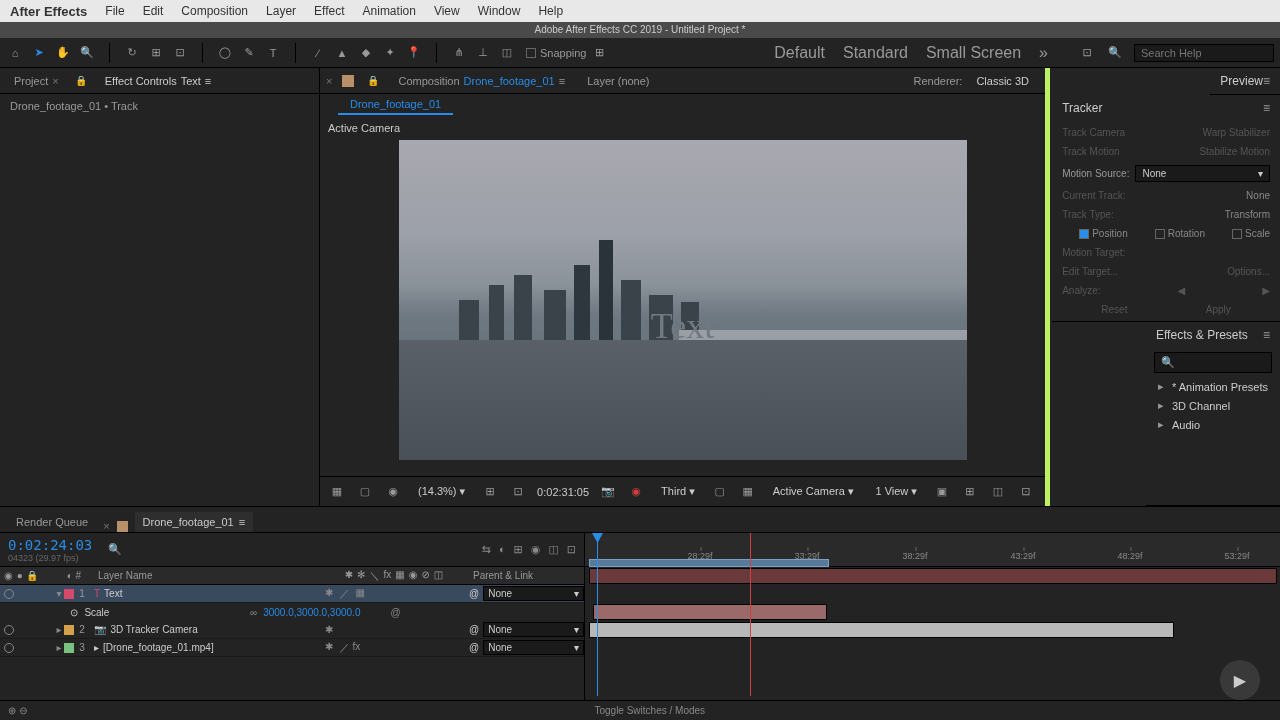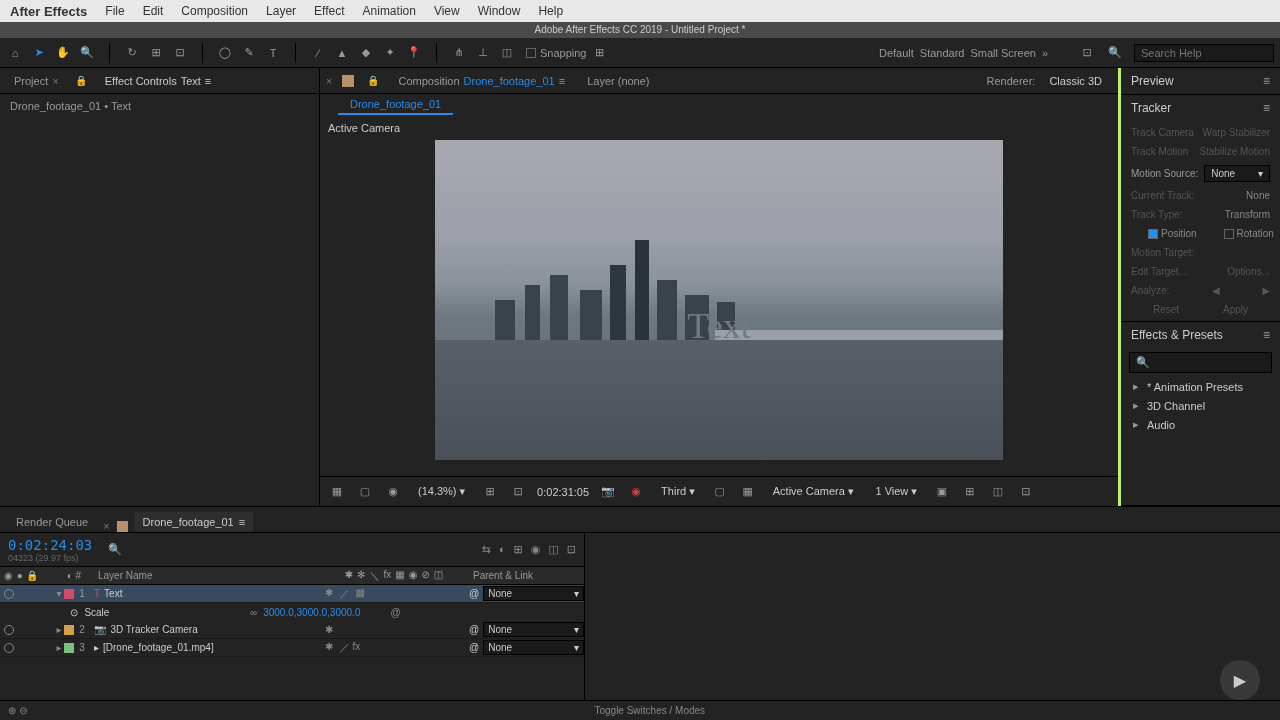--- a/index.html
+++ b/index.html
@@ -5,21 +5,21 @@
 * { margin: 0; padding: 0; box-sizing: border-box; font-family: -apple-system, 'Segoe UI', Arial, sans-serif; }
 body { background: #232323; color: #ccc; font-size: 11px; overflow: hidden; width: 1280px; height: 720px; }
 .menu-bar { height: 22px; background: #e8e8e8; display: flex; align-items: center; padding: 0 10px; gap: 18px; color: #333; font-size: 12px; }
 .menu-bar .app-name { font-weight: bold; font-size: 13px; }
 .title-bar { height: 16px; background: #4a4a4a; text-align: center; font-size: 10px; line-height: 16px; color: #ccc; }
 .toolbar { height: 30px; background: #232323; display: flex; align-items: center; padding: 0 6px; gap: 10px; border-bottom: 1px solid #000; }
 .tool-group { display: flex; gap: 6px; align-items: center; }
 .tool-icon { width: 18px; height: 18px; display: flex; align-items: center; justify-content: center; color: #999; cursor: pointer; }
 .tool-icon.active { color: #288ce8; }
 .tool-sep { width: 1px; height: 20px; background: #000; margin: 0 3px; }
-.workspace-tabs { display: flex; gap: 6px; margin-left: auto; margin-right: 20px; color: #999; font-size: 11px; text-align: right; }
+.workspace-tabs { display: flex; gap: 18px; margin-left: auto; margin-right: 20px; color: #999; font-size: 16px; text-align: right; }
 .workspace-tabs span { cursor: pointer; }
 .snap-label { display: flex; align-items: center; gap: 4px; color: #999; }
 .search-box { background: #1a1a1a; border: 1px solid #000; padding: 2px 6px; width: 140px; color: #888; font-size: 11px; }
 .main { display: flex; height: 438px; }
 .left-panel { width: 320px; background: #232323; border-right: 1px solid #000; }
 .panel-tabs { height: 26px; display: flex; align-items: center; padding: 0 6px; gap: 6px; font-size: 11px; border-bottom: 1px solid #000; }
 .panel-tab { padding: 4px 8px; color: #999; cursor: pointer; display: flex; align-items: center; gap: 4px; }
 .panel-tab .x { color: #777; cursor: pointer; }
 .panel-tab.active { color: #ccc; }
 .left-content { padding: 6px 10px; color: #999; font-size: 11px; }
@@ -42,21 +42,21 @@
 .b5 { left: 175px; width: 16px; height: 85px; background: #2e363e; }
 .b6 { left: 200px; width: 14px; height: 110px; background: #2a323a; }
 .b7 { left: 222px; width: 20px; height: 70px; }
 .b8 { left: 250px; width: 24px; height: 55px; }
 .b9 { left: 282px; width: 18px; height: 48px; }
 .water { position: absolute; bottom: 30px; left: 280px; right: 0; height: 100px; background: linear-gradient(180deg, #9aa0a6 0%, #868c92 100%); }
 .ground { position: absolute; bottom: 0; left: 0; right: 0; height: 120px; background: linear-gradient(180deg, #5a6068 0%, #4a5058 100%); }
 .viewport-text { position: absolute; left: 50%; top: 58%; transform: translate(-50%, -50%); font-size: 36px; color: #707880; font-family: Georgia, serif; }
 .viewer-controls { height: 30px; display: flex; align-items: center; padding: 0 8px; gap: 10px; border-top: 1px solid #000; font-size: 11px; color: #999; }
 .vc-dropdown { color: #ccc; padding: 2px 6px; cursor: pointer; }
-.right-panel { width: 162px; background: #232323; border-left: 3px solid #bef264; display: flex; flex-direction: column; }
+.right-panel { width: 235px; background: #232323; border-left: 5px solid #bef264; display: flex; flex-direction: column; align-items: flex-end; }
 .rp-section { border-bottom: 1px solid #000; }
 .rp-header { padding: 6px 10px; color: #ccc; font-size: 12px; display: flex; align-items: center; }
 .rp-header .menu-dots { margin-left: auto; color: #999; }
 .tracker-body { padding: 6px 10px; display: flex; flex-direction: column; gap: 8px; color: #666; font-size: 10px; }
 .tracker-row { display: flex; justify-content: space-between; align-items: center; }
 .tracker-btn { color: #555; cursor: default; }
 .tracker-label { color: #999; }
 .tracker-val { color: #888; }
 .ms-row { display: flex; align-items: center; gap: 6px; }
 .ms-drop { flex: 1; background: #1a1a1a; border: 1px solid #000; padding: 2px 6px; color: #ccc; display: flex; justify-content: space-between; }
@@ -190,21 +190,21 @@
     <div class="panel-tabs">
       <span class="panel-tab">
           <span>Project</span>
           <span class="x">×</span>
         </span>
       <span class="tool-icon" style="font-size:10px">🔒</span>
       <span class="panel-tab active">
         <span>Effect Controls</span> <span>Text</span> ≡
       </span>
     </div>
-    <div class="left-content">Drone_footage_01 • Text</div>
+    <div class="left-content">Drone_footage_01 • Track</div>
   </div>
 
   <div class="center-panel">
     <div class="comp-tabs">
       <span class="x" style="color:#777">×</span>
       <span style="width:12px;height:12px;background:#b8906a;display:inline-block"></span>
       <span class="tool-icon" style="font-size:10px">🔒</span>
       <span class="comp-tab">
         <span>Composition</span> <span class="link-blue">Drone_footage_01</span> ≡
       </span>
@@ -471,19 +471,37 @@
           </div>
         <div class="layer-parent">
             <span>@</span>
             <div class="parent-drop">
               <span>None</span>
               <span>▾</span>
             </div>
           </div>
       </div>
     </div>
+    <div class="tl-right">
+      <div class="ruler">
+        <div class="work-area" style="left:4px;width:240px"></div>
+        <div class="playhead-top"></div>
+        <div class="playhead" style="left:165px"></div>
+        <span class="ruler-tick" style="left:115px">28:29f</span>
+        <span class="ruler-tick" style="left:222px">33:29f</span>
+        <span class="ruler-tick" style="left:330px">38:29f</span>
+        <span class="ruler-tick" style="left:438px">43:29f</span>
+        <span class="ruler-tick" style="left:545px">48:29f</span>
+        <span class="ruler-tick" style="left:652px">53:29f</span>
+      </div>
+      <div class="track-area">
+        <div class="clip clip-red" style="left:4px;top:1px;width:688px"></div>
+        <div class="clip clip-gray" style="left:8px;top:37px;width:234px;background:#9a6a6a"></div>
+        <div class="clip clip-light" style="left:4px;top:55px;width:585px"></div>
+      </div>
+    </div>
   </div>
   <div class="tl-footer">
     <span>⊕ ⊖</span>
     <span class="toggle-sw">Toggle Switches / Modes</span>
   </div>
   <div class="play-btn">▶</div>
 </div>
 
 </body></html>

